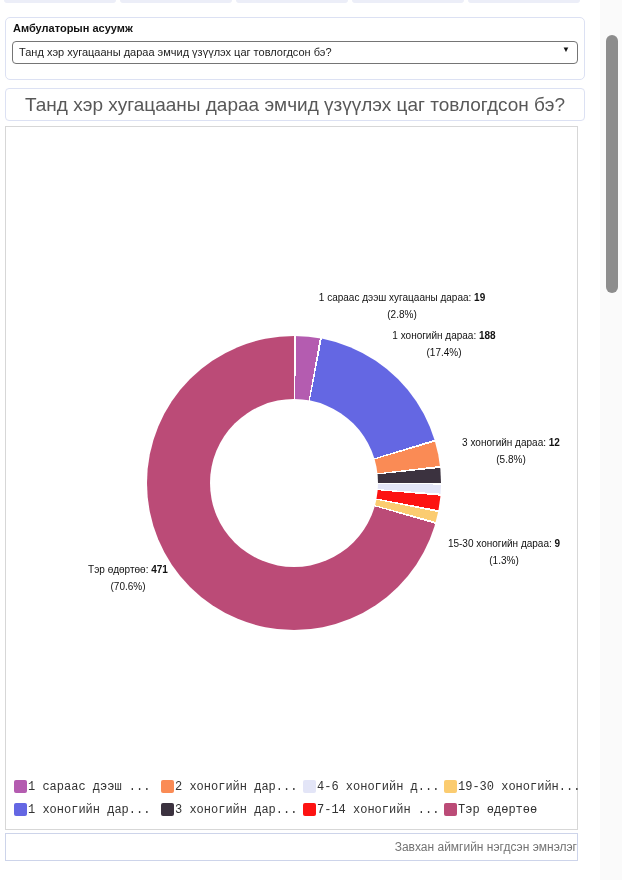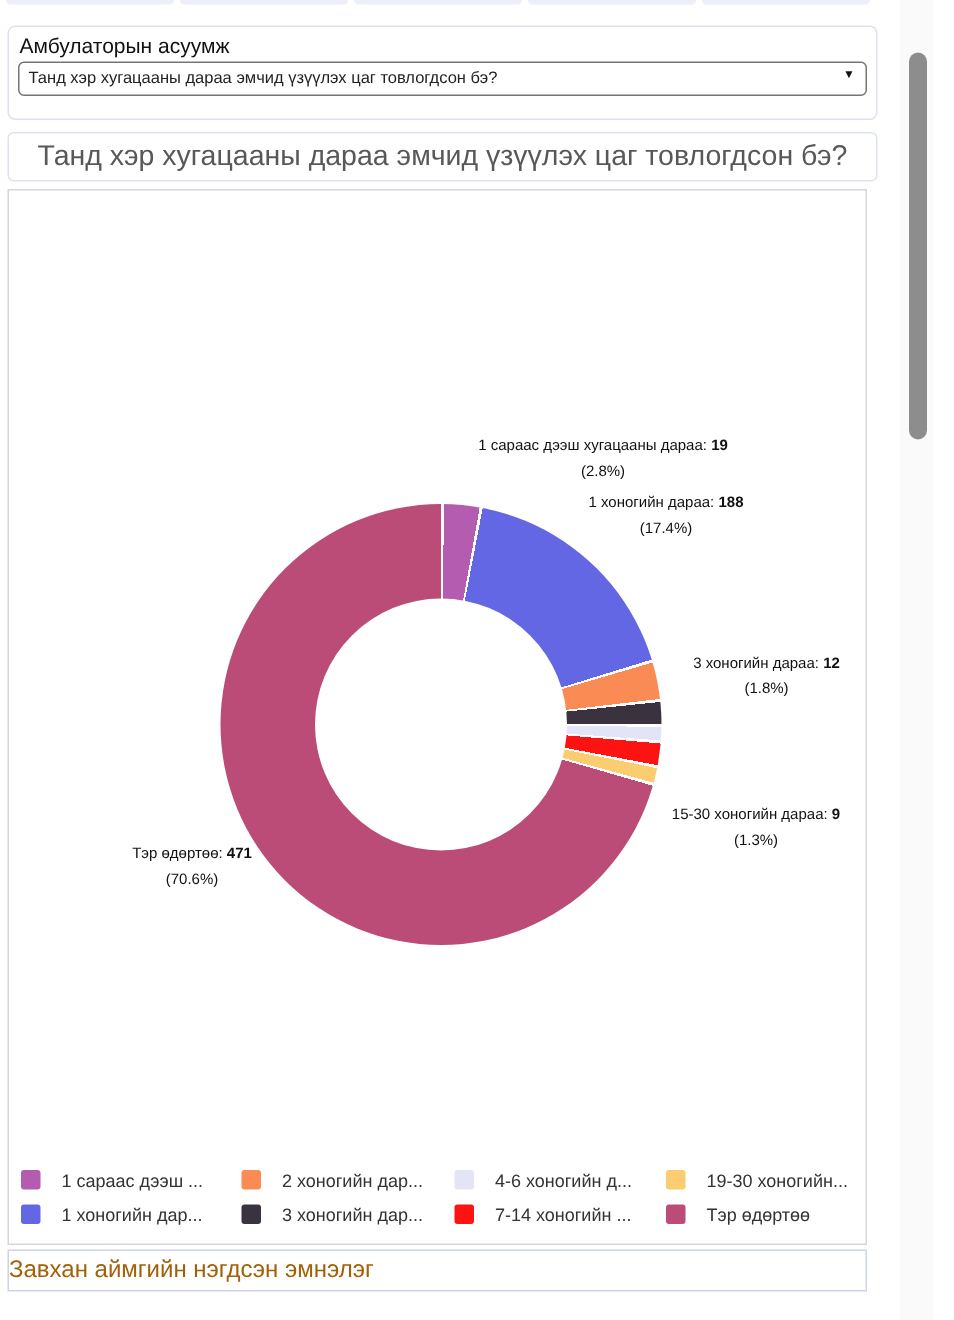--- a/index.html
+++ b/index.html
@@ -5,21 +5,21 @@
   html,body{margin:0;padding:0;}
   body{
     width:636px;height:880px;position:relative;overflow:hidden;
     background:#ffffff;font-family:"Liberation Sans",sans-serif;color:#1a1a1a;
   }
   
   .tab-remnant{position:absolute;top:0;height:3px;width:112px;background:#eceef8;border-radius:0 0 3px 3px;}
   
   .card{position:absolute;background:#fff;border:1px solid #dce1f3;border-radius:5px;box-sizing:border-box;}
   .filter-card{left:5px;top:17px;width:580px;height:63px;}
-  .filter-label{position:absolute;left:7px;top:4px;font-size:14px;font-weight:normal;color:#111;}
+  .filter-label{position:absolute;left:7px;top:4px;font-size:11px;font-weight:bold;color:#111;}
   .question-select{
     position:absolute;left:6px;top:23px;width:566px;height:23px;box-sizing:border-box;
     border:1px solid #757575;border-radius:4px;background:#fff;
     font-size:11px;color:#222;line-height:21px;padding:0 20px 0 6px;
     white-space:nowrap;overflow:hidden;text-overflow:ellipsis;cursor:pointer;
   }
   .caret{position:absolute;right:14px;top:27px;font-size:8px;color:#111;pointer-events:none;}
   
   .title-card{left:5px;top:88px;width:580px;height:33px;border-radius:4px;}
   .chart-title{width:100%;text-align:center;font-size:19px;color:#585858;line-height:32px;
@@ -29,27 +29,27 @@
     background:#fff;border:1px solid #d7d7d7;box-sizing:border-box;}
   .donut{position:absolute;left:141px;top:209px;width:294px;height:294px;border-radius:50%;}
   .donut-hole{position:absolute;left:63px;top:63px;width:168px;height:168px;border-radius:50%;background:#fff;}
   .callout{position:absolute;transform:translateX(-50%);text-align:center;
     font-size:10px;line-height:16.5px;color:#111;white-space:nowrap;}
   .callout b{font-weight:bold;}
   
   .legend{position:absolute;left:8px;top:648px;display:grid;
     grid-auto-flow:column;grid-template-rows:repeat(2,23px);
     grid-template-columns:147px 142px 141px auto;align-items:center;}
-  .legend-item{display:flex;align-items:center;gap:14px;cursor:pointer;}
+  .legend-item{display:flex;align-items:center;gap:1px;cursor:pointer;font-family:Liberation Mono, monospace;}
   .legend-swatch{width:13px;height:13px;border-radius:2px;flex:0 0 auto;}
   .legend-label{font-size:12px;color:#333;white-space:nowrap;}
   
   .footer-bar{position:absolute;left:5px;top:833px;width:573px;height:28px;box-sizing:border-box;
     background:#fff;border:1px solid #cdd4ea;}
-  .footer-text{width:100%;text-align:left;font-size:16px;color:#a16207;line-height:26px;}
+  .footer-text{width:100%;text-align:right;font-size:12px;color:#737373;line-height:26px;}
   
   .scrollbar-track{position:absolute;left:600px;top:0;width:22px;height:880px;background:#fafafa;}
   .scrollbar-thumb{position:absolute;left:6px;top:35px;width:12px;height:258px;background:#8d8d8d;border-radius:7px;}
 </style>
 </head>
 <body>
 
 <div class="tab-remnant" style="left:4px"></div>
 <div class="tab-remnant" style="left:120px"></div>
 <div class="tab-remnant" style="left:236px"></div>
@@ -74,21 +74,21 @@
       <div class="callout" style="left: 396px; top: 163px;">
         <div>1 сараас дээш хугацааны дараа: <b>19</b></div>
         <div>(2.8%)</div>
       </div>
       <div class="callout" style="left: 438px; top: 201px;">
         <div>1 хоногийн дараа: <b>188</b></div>
         <div>(17.4%)</div>
       </div>
       <div class="callout" style="left: 505px; top: 308px;">
         <div>3 хоногийн дараа: <b>12</b></div>
-        <div>(1.8%)</div>
+        <div>(5.8%)</div>
       </div>
       <div class="callout" style="left: 498px; top: 378px; margin-top: 31px;">
         <div>15-30 хоногийн дараа: <b>9</b></div>
         <div>(1.3%)</div>
       </div>
       <div class="callout" style="left: 122px; top: 435px;">
         <div>Тэр өдөртөө: <b>471</b></div>
         <div>(70.6%)</div>
       </div>
     </div>

